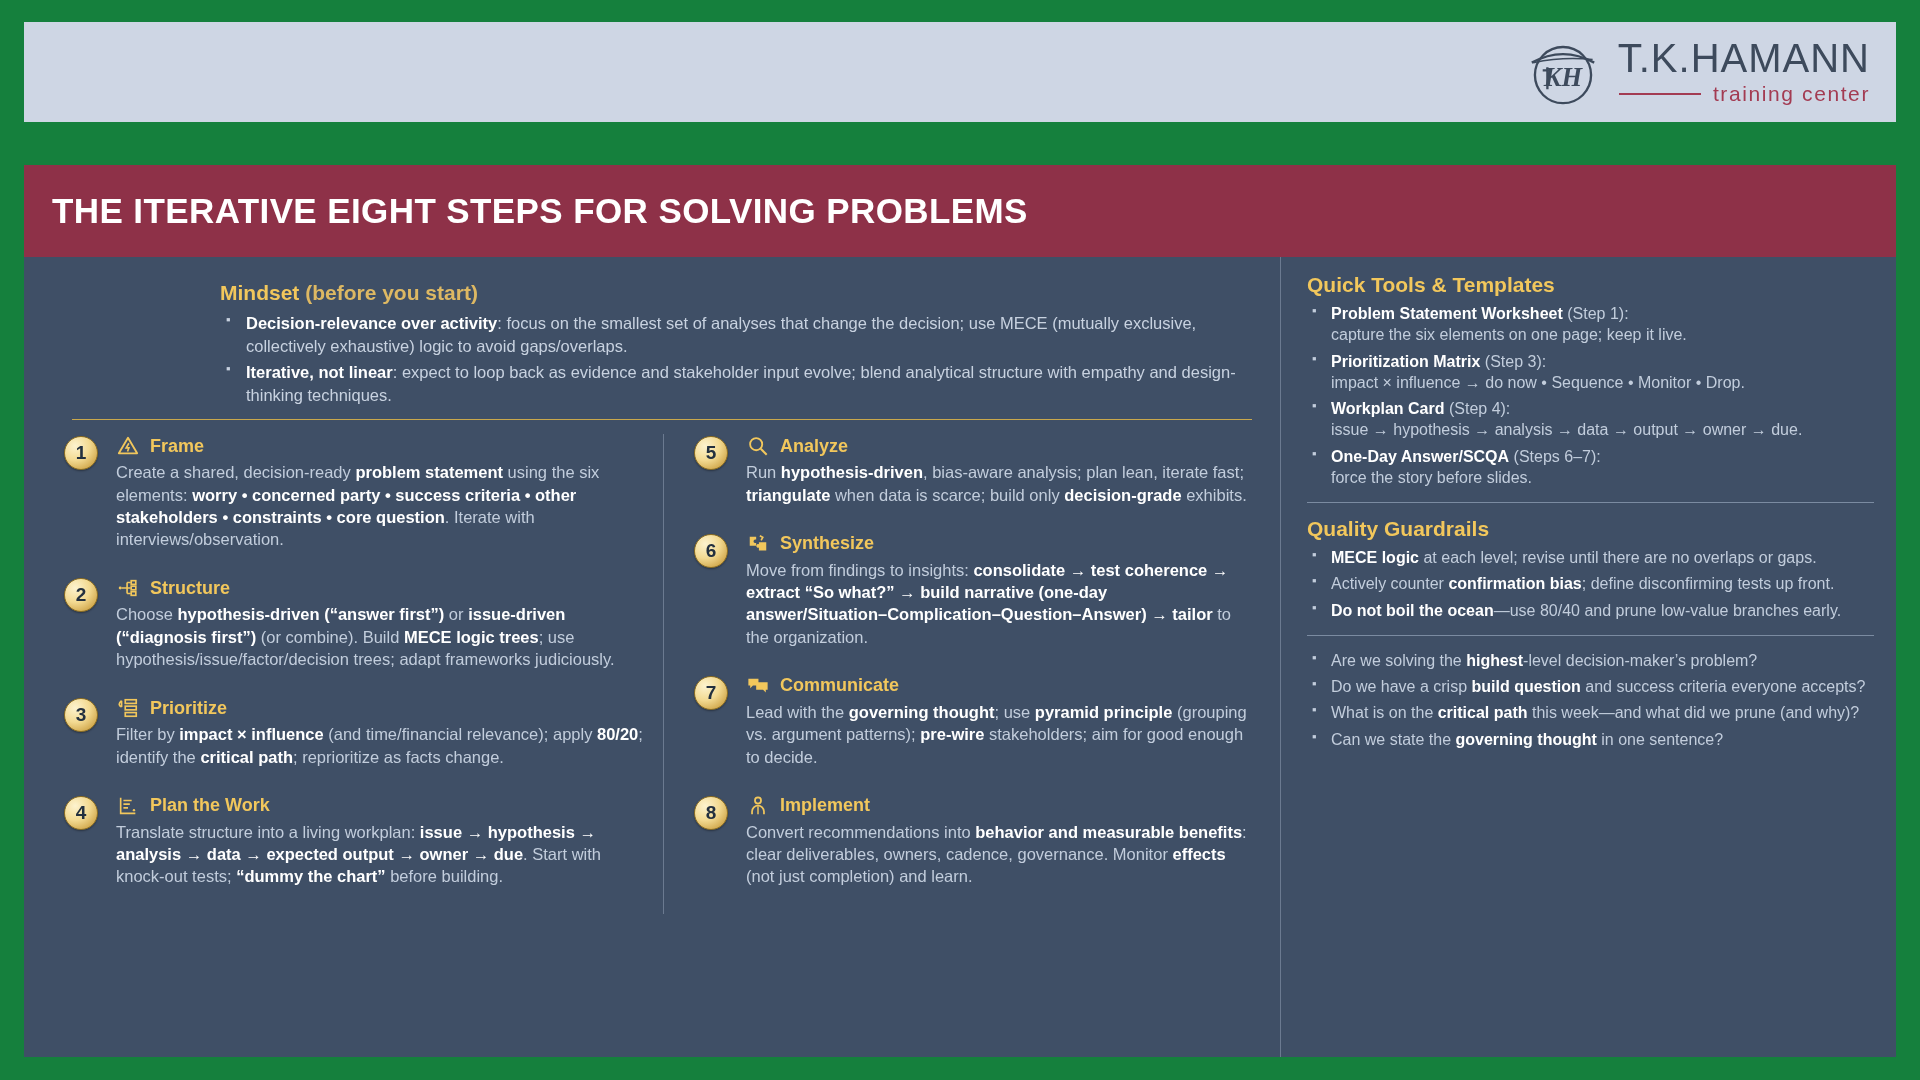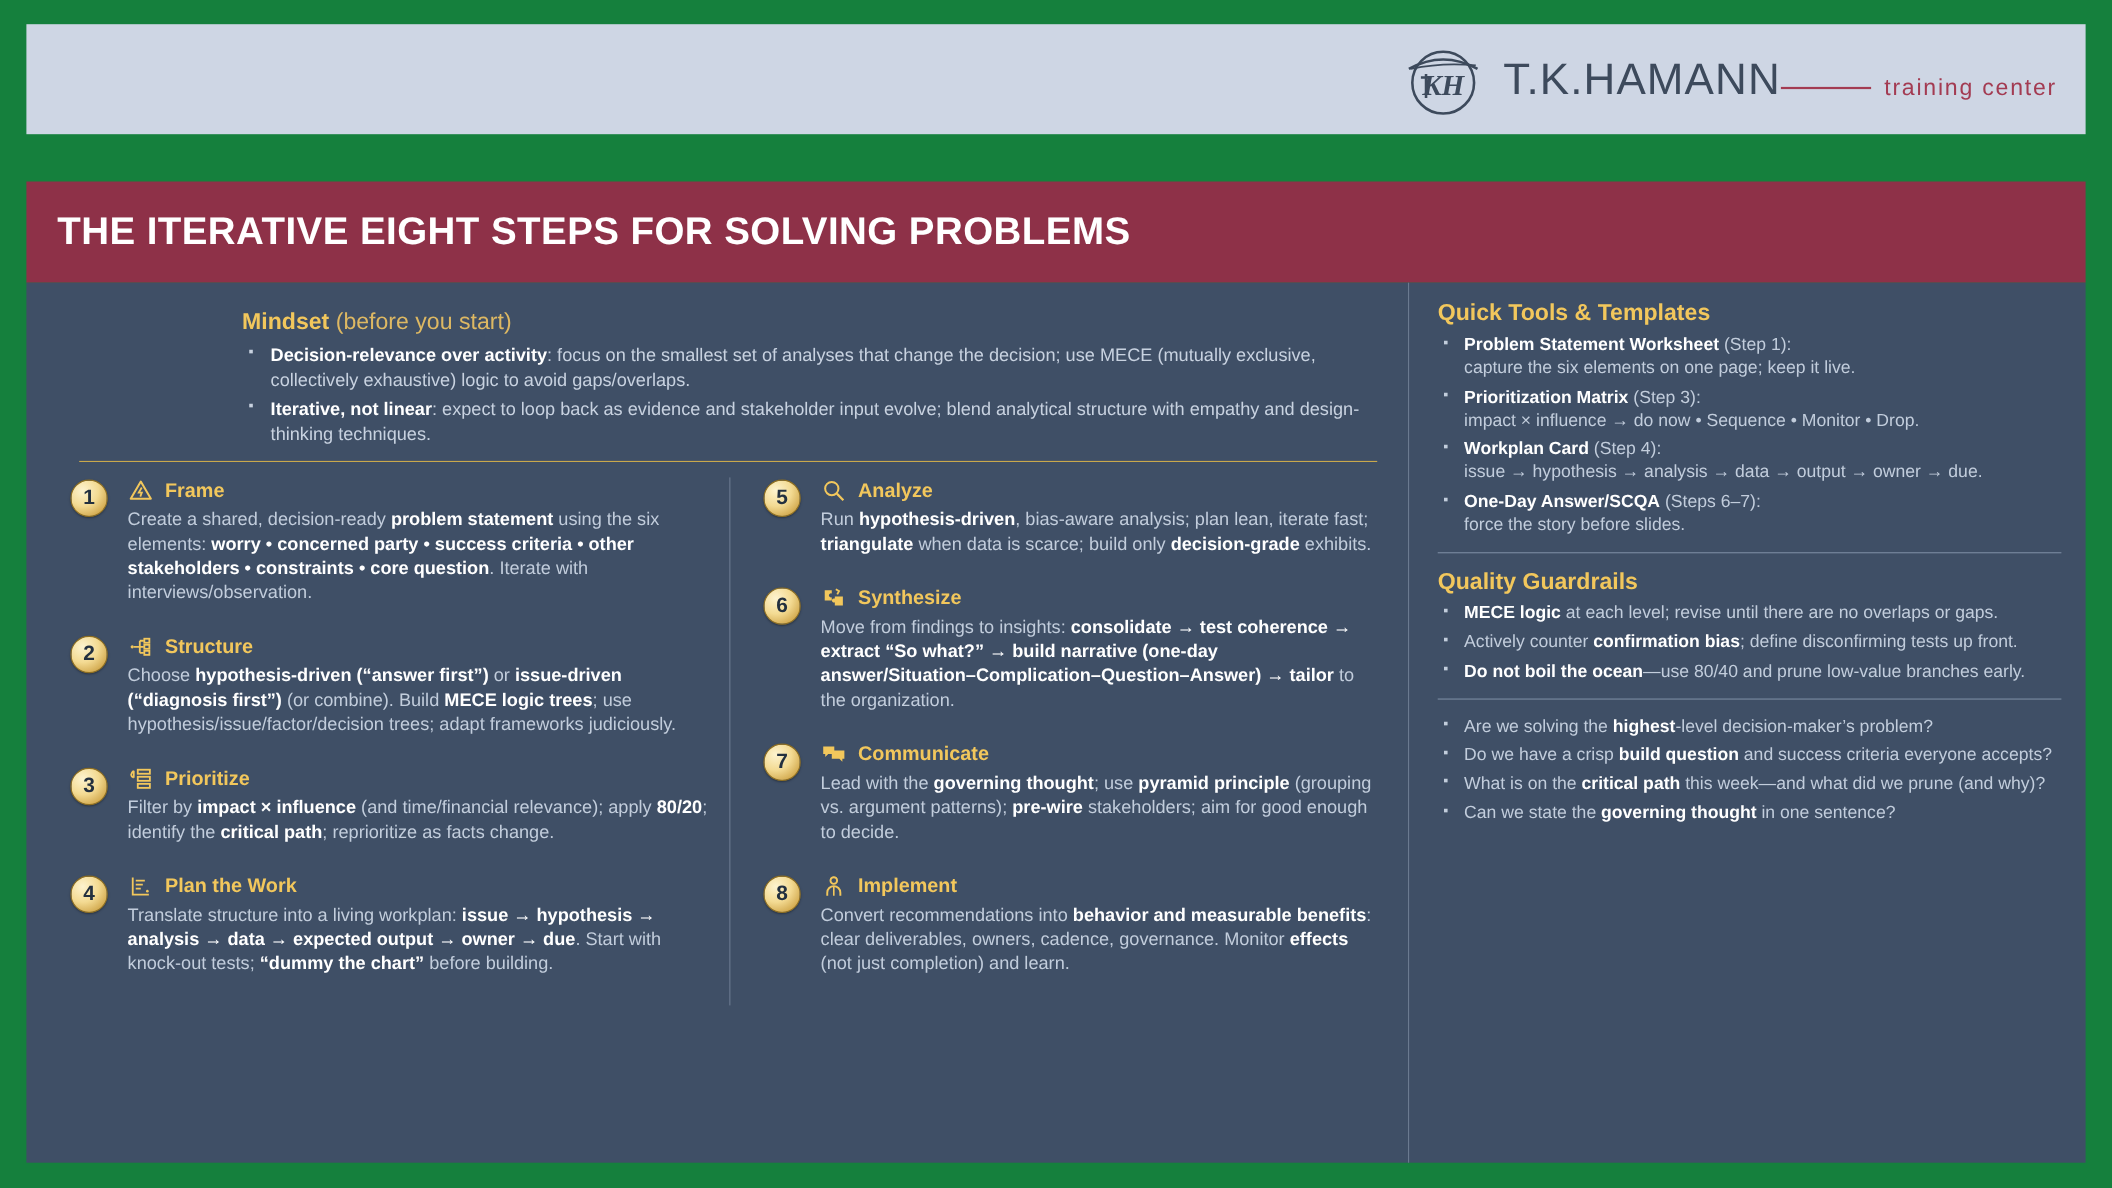--- a/index.html
+++ b/index.html
@@ -14,21 +14,21 @@
   
   .header-band {
     position: absolute; left: 24px; top: 22px;
     width: 1872px; height: 100px;
     background: #ced6e4;
     display: flex; align-items: center; justify-content: flex-end;
     padding-right: 26px;
   }
   .logo-wrap { display: flex; align-items: center; gap: 16px; }
   .logo-mark { width: 78px; height: 78px; flex: 0 0 78px; }
-  .logo-text { display: flex; align-items: flex-end; }
+  .logo-text { display: flex; flex-direction: column; align-items: flex-end; }
   .logo-name {
     font-size: 40px; letter-spacing: 1px; color: #3d4a5c;
     font-weight: 400; line-height: 1.02;
   }
   .logo-sub-row { display: flex; align-items: center; gap: 12px; margin-top: 4px; }
   .logo-rule { width: 82px; height: 2px; background: #a33b52; }
   .logo-sub { font-size: 21px; color: #a33b52; letter-spacing: 1.6px; }
 
   
   .title-bar {
@@ -50,21 +50,21 @@
   }
   .left-zone { width: 1256px; position: relative; padding: 14px 0 0 0; }
   .right-zone {
     width: 616px; border-left: 1px solid #6b7a90;
     padding: 16px 22px 0 26px;
   }
 
   
   .mindset { padding: 10px 30px 0 196px; }
   .mindset h2 { font-size: 21px; color: #f2c75c; font-weight: bold; margin-bottom: 7px; }
-  .mindset h2 .soft { color: #ddb863; font-weight: normal; }
+  .mindset h2 .soft { color: #ddb863; font-weight: bold; }
   .mindset ul { list-style: none; }
   .mindset li {
     position: relative; padding-left: 26px; margin-bottom: 4px;
     color: #c8d2e0; font-size: 16.5px; line-height: 1.37;
   }
   .mindset li::before {
     content: "▪"; position: absolute; left: 6px; top: -1px;
     color: #c8d2e0; font-size: 13px;
   }
   .mindset li b { color: #ffffff; }

